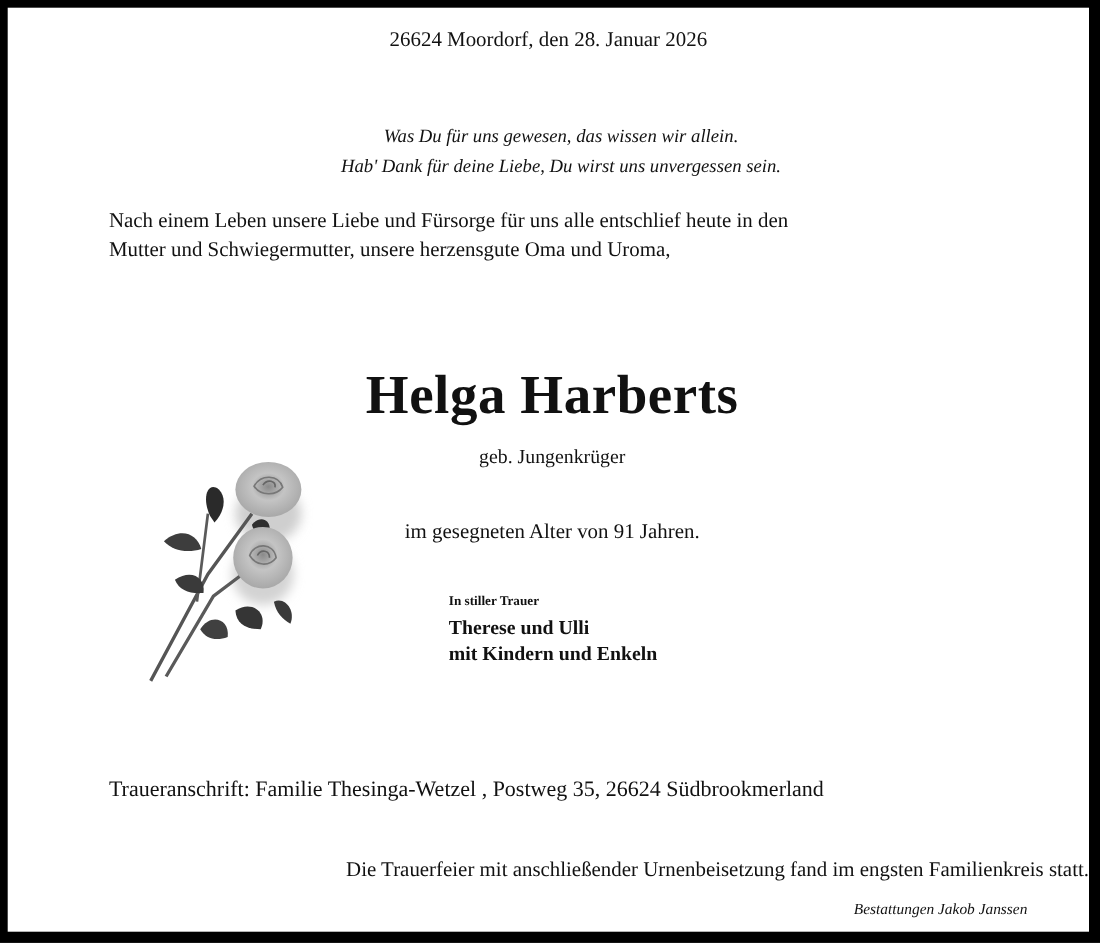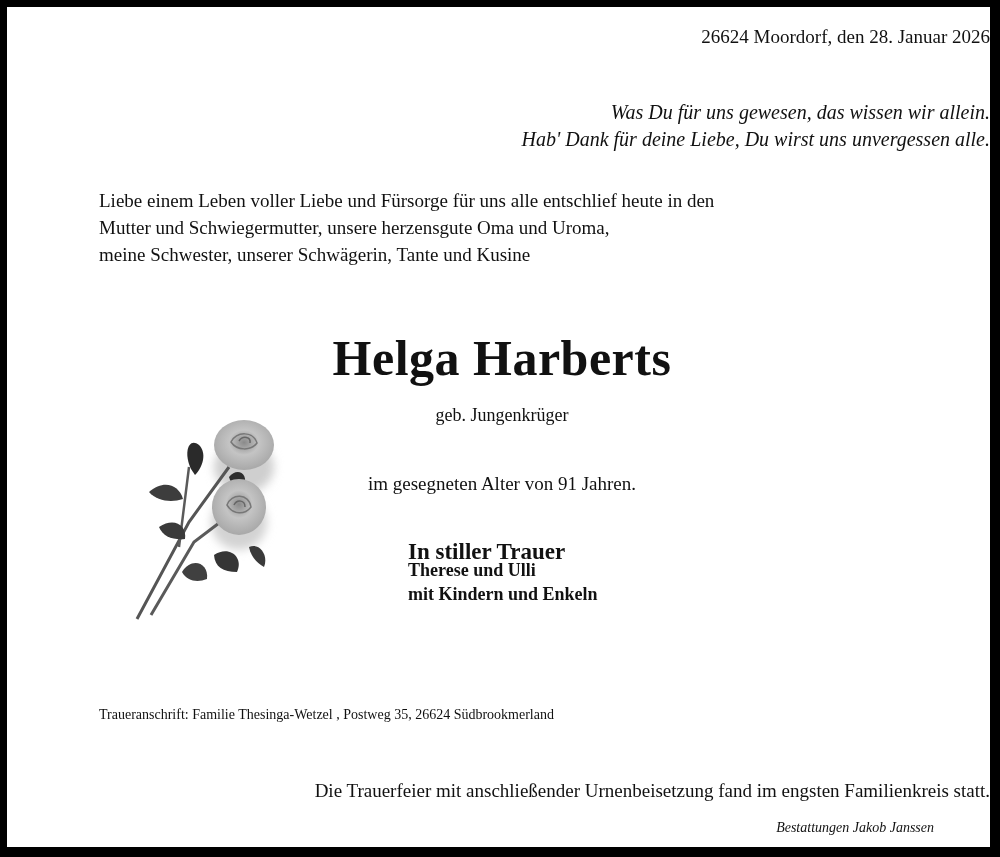--- a/index.html
+++ b/index.html
@@ -3,50 +3,49 @@
 <meta charset="utf-8">
 <style>
   html, body { margin: 0; padding: 0; background: #000; }
   body { width: 1000px; height: 857px; position: relative; overflow: hidden; }
   .card {
     position: absolute; left: 7px; top: 7px; width: 983px; height: 840px;
     background: #fff; color: #111;
     font-family: "DejaVu Serif", "Liberation Serif", serif;
   }
   .abs { position: absolute; white-space: nowrap; }
-  .center { left: 0; right: 0; text-align: right; }
+  .center { left: 0; right: 0; text-align: center; }
   .date { top: 19px; font-size: 19px; font-family: "Liberation Serif", serif; }
-  .verse { top: 92px; font-size: 20px; font-style: italic; line-height: 27px; font-family: "Liberation Serif", serif; margin-left: 23px; }
+  .verse { top: 103px; font-size: 17px; font-style: italic; line-height: 27px; font-family: "Liberation Serif", serif; margin-left: 23px; }
   .intro { left: 92px; top: 180px; font-size: 19px; line-height: 27px; font-family: "Liberation Serif", serif; }
   .name { top: 322px; font-size: 50px; font-weight: bold; left: 300px; width: 390px; text-align: center; font-family: "Liberation Serif", serif; letter-spacing: 0.5px;}
   .maiden { top: 398px; left: 300px; width: 390px; text-align: center; font-size: 18px; font-family: "Liberation Serif", serif; }
   .age { top: 466px; left: 300px; width: 390px; text-align: center; font-size: 19px; font-family: Liberation Serif, serif; }
-  .mourn { left: 401px; top: 532px; font-size: 23px; font-weight: bold; font-family: "Liberation Serif", serif; }
+  .mourn { left: 401px; top: 532px; font-size: 12px; font-weight: bold; font-family: "Liberation Serif", serif; }
   .mourners { left: 401px; top: 551px; font-size: 18px; font-weight: bold; line-height: 24px; font-family: "Liberation Serif", serif; }
-  .address { left: 92px; top: 700px; font-size: 14px; font-family: "Liberation Serif", serif; }
+  .address { left: 92px; top: 700px; font-size: 20px; font-family: "Liberation Serif", serif; }
   .ceremony { top: 773px; left: 0; right: 0; text-align: right; font-size: 19px; font-family: "Liberation Serif", serif; }
   .undertaker { right: 56px; top: 813px; font-size: 14px; font-style: italic; font-family: "Liberation Serif", serif; }
   .rose { position: absolute; left: 112px; top: 400px; width: 180px; height: 225px; }
 </style>
 </head>
 <body>
 
 <div class="card">
 
   <div class="abs center date">26624 Moordorf, den 28. Januar 2026</div>
 
   <div class="abs center verse">
     <div>Was Du für uns gewesen, das wissen wir allein.</div>
-    <div>Hab' Dank für deine Liebe, Du wirst uns unvergessen alle.</div>
+    <div>Hab' Dank für deine Liebe, Du wirst uns unvergessen sein.</div>
   </div>
 
   <div class="abs intro">
-    <div>Liebe einem Leben voller Liebe und Fürsorge für uns alle entschlief heute in den</div>
+    <div>Nach einem Leben unsere Liebe und Fürsorge für uns alle entschlief heute in den</div>
     <div>Mutter und Schwiegermutter, unsere herzensgute Oma und Uroma,</div>
-    <div>meine Schwester, unserer Schwägerin, Tante und Kusine</div>
   </div>
 
   <div class="abs maiden">geb. Jungenkrüger</div>
   <div class="abs name">Helga Harberts</div>
   <div class="abs age">im gesegneten Alter von 91 Jahren.</div>
 
   <svg class="rose" viewBox="0 0 180 225">
     <defs>
       <filter id="blur" x="-30%" y="-30%" width="160%" height="160%">
           <feGaussianBlur stdDeviation="5"></feGaussianBlur>

